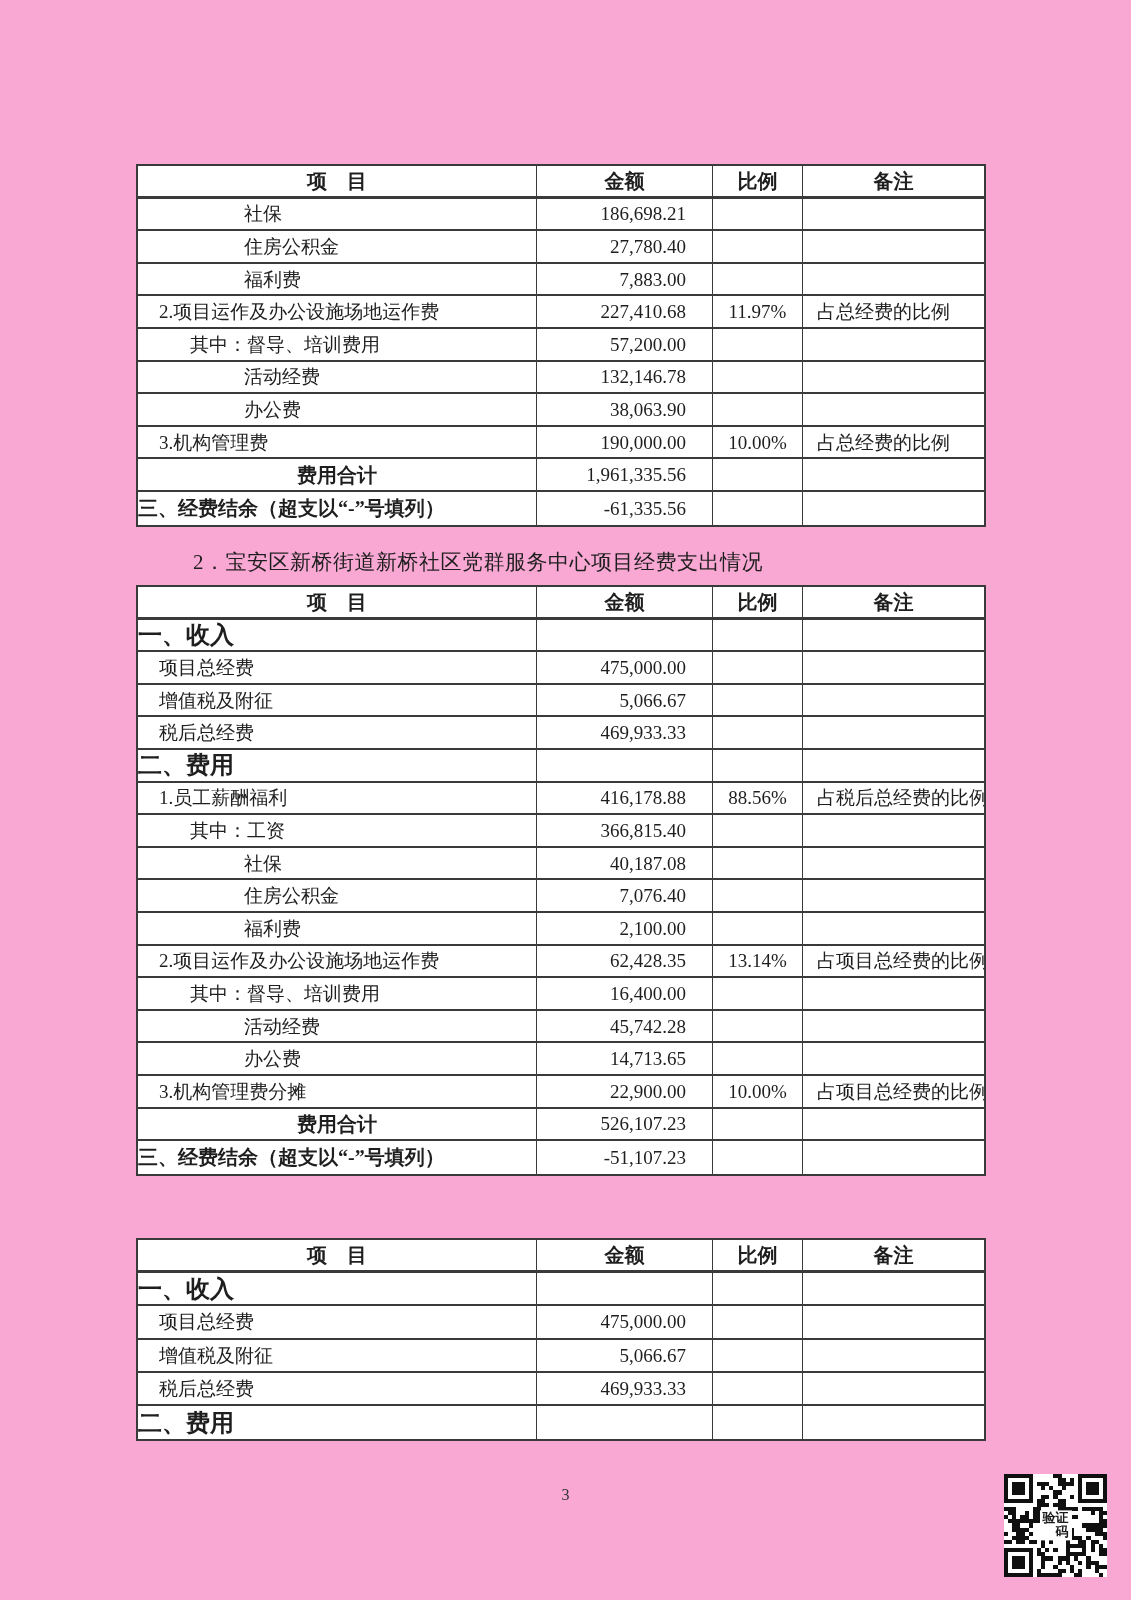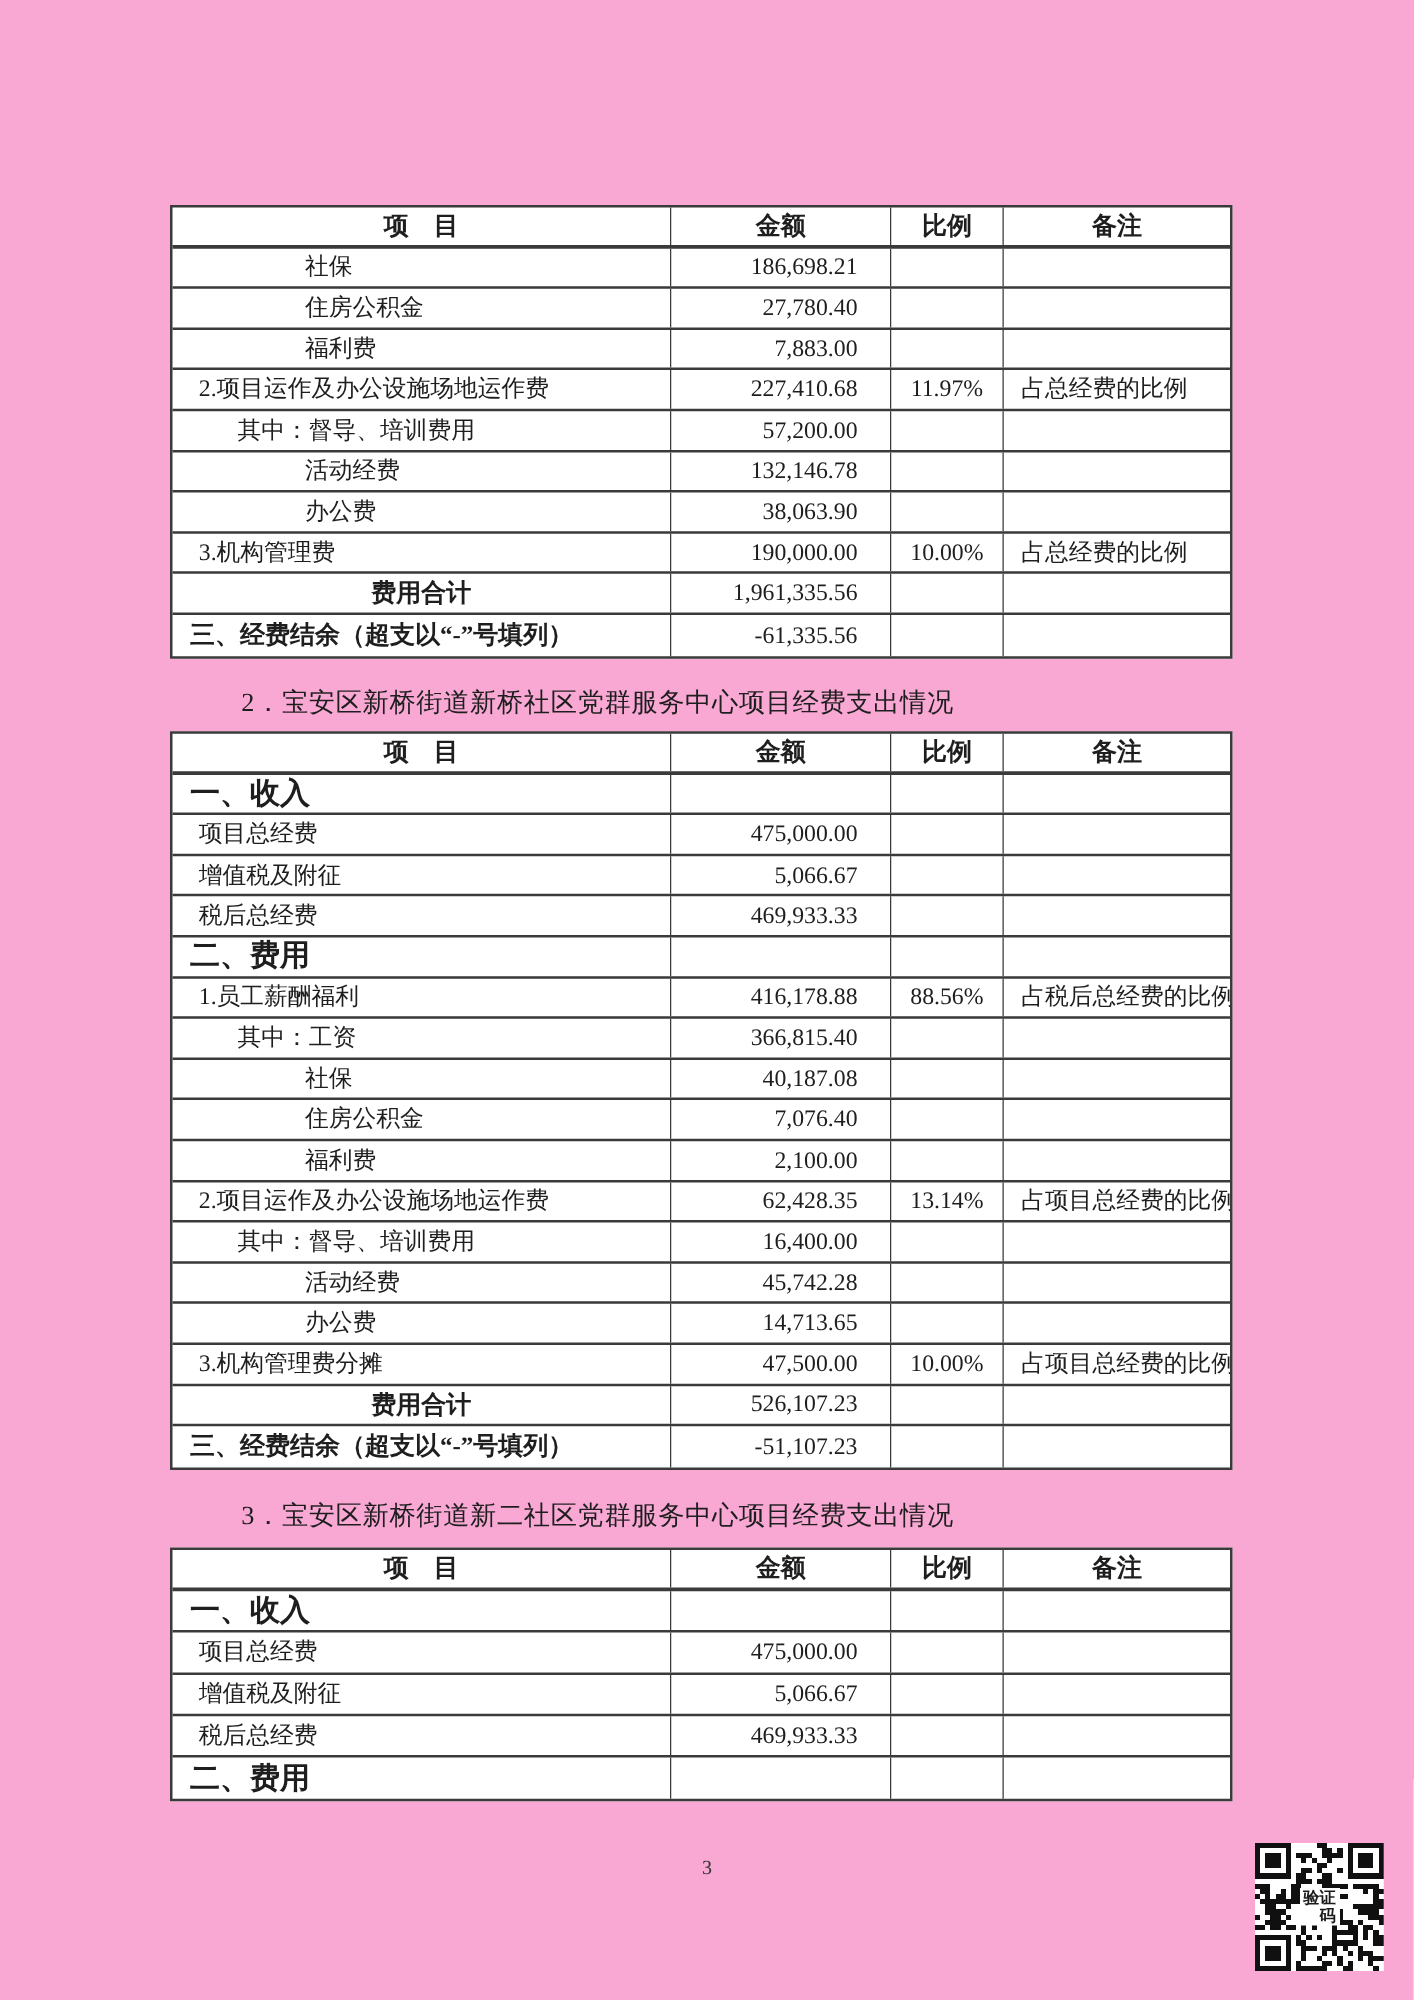--- a/index.html
+++ b/index.html
@@ -20,21 +20,21 @@
   .tbl-1{top:585px;}
   .tbl-2{top:1238px;}
   .t-row{display:flex;box-sizing:border-box;height:32.6px;border-bottom:2px solid var(--line);}
   .tbl-2 .t-row{height:33.2px;}
   .t-row:last-child{border-bottom:none;}
   .t-row.header{border-bottom:3px solid var(--line);}
   .t-row>div{
     display:flex;align-items:center;box-sizing:border-box;
     font-size:19px;line-height:1;white-space:nowrap;overflow:hidden;
   }
-  .c-item{width:398px;padding-left:14px;}
+  .c-item{width:398px;padding-left:0;}
   .c-amount{width:176px;justify-content:flex-end;padding-right:26px;}
   .c-ratio{width:90px;justify-content:center;}
   .c-note{flex:1;padding-left:14px;}
   .c-amount,.c-ratio,.c-note{border-left:1.5px solid var(--line);}
   .t-row.header>div{justify-content:center;font-weight:700;font-size:20px;padding:0;}
   
   .r-section .c-item{font-weight:700;font-size:24px;}
   .r-item    .c-item{padding-left:21px;}
   .r-sub     .c-item{padding-left:52px;}
   .r-deep    .c-item{padding-left:106px;}
@@ -222,39 +222,38 @@
         <div class="c-note"></div>
       </div>
       <div class="t-row r-deep">
         <div class="c-item">办公费</div>
         <div class="c-amount">14,713.65</div>
         <div class="c-ratio"></div>
         <div class="c-note"></div>
       </div>
       <div class="t-row r-item">
         <div class="c-item">3.机构管理费分摊</div>
-        <div class="c-amount">47,500.00</div>
+        <div class="c-amount">22,900.00</div>
         <div class="c-ratio">10.00%</div>
         <div class="c-note">占项目总经费的比例</div>
       </div>
       <div class="t-row r-total">
         <div class="c-item">费用合计</div>
         <div class="c-amount">526,107.23</div>
         <div class="c-ratio"></div>
         <div class="c-note"></div>
       </div>
       <div class="t-row r-balance">
         <div class="c-item">三、经费结余（超支以“-”号填列）</div>
         <div class="c-amount">-51,107.23</div>
         <div class="c-ratio"></div>
         <div class="c-note"></div>
       </div>
     </section>
 
-  <div class="heading heading-1">3．宝安区新桥街道新二社区党群服务中心项目经费支出情况</div>
 
   <section class="fin-table tbl-2">
       <div class="t-row header">
         <div class="c-item">项　目</div>
         <div class="c-amount">金额</div>
         <div class="c-ratio">比例</div>
         <div class="c-note">备注</div>
       </div>
       <div class="t-row r-section">
         <div class="c-item">一、收入</div>

